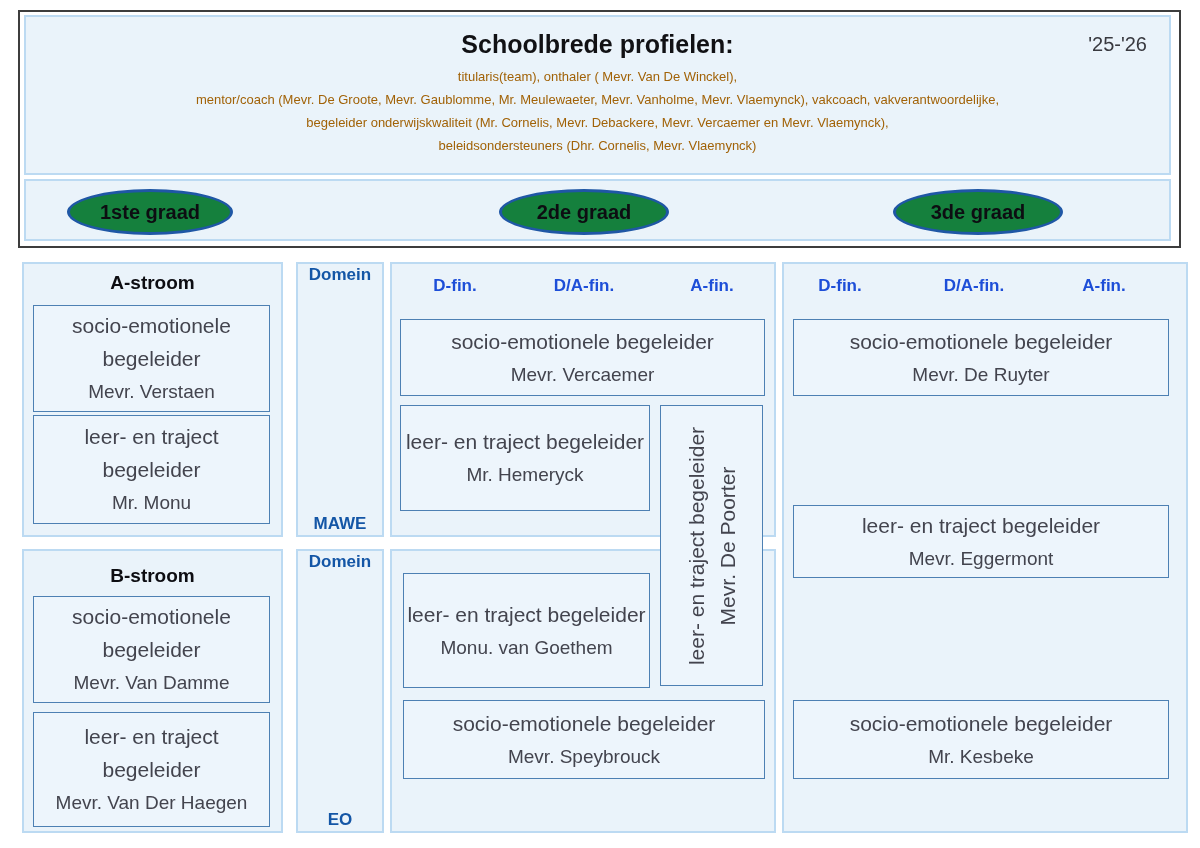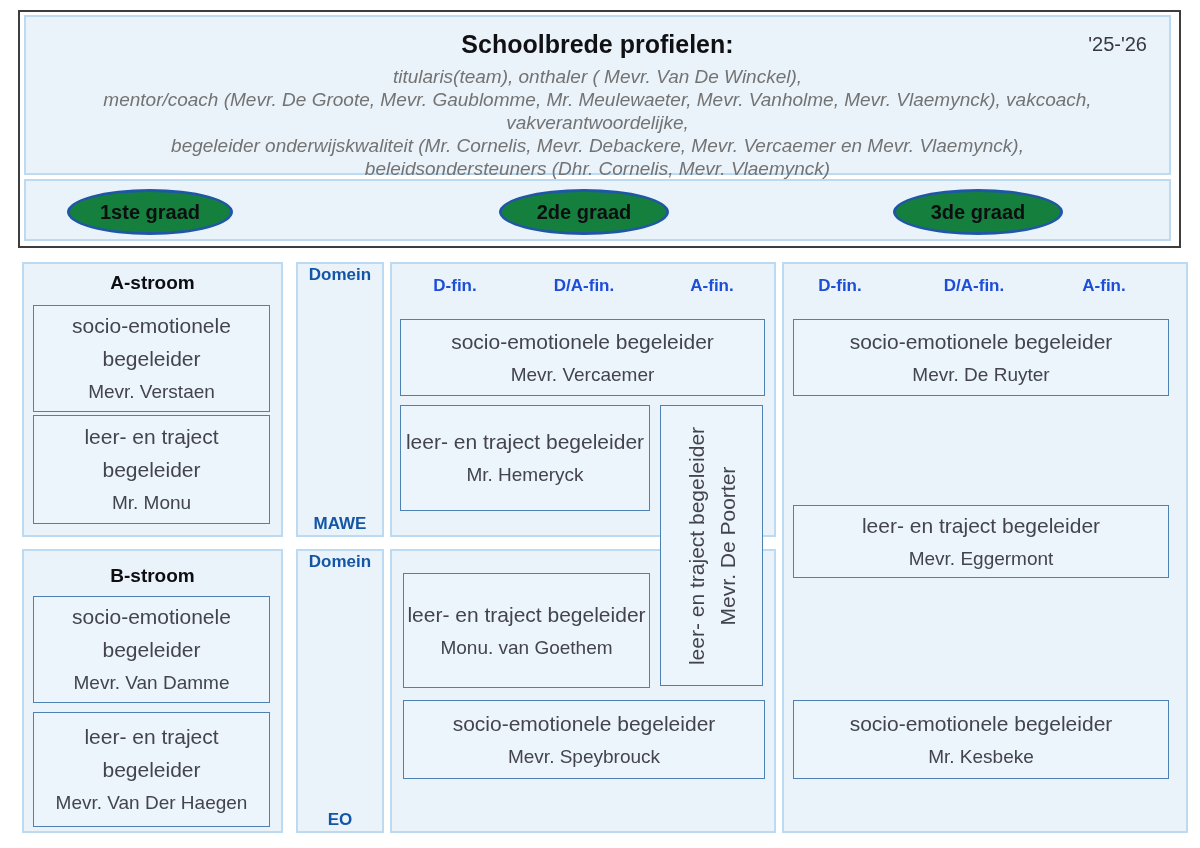--- a/index.html
+++ b/index.html
@@ -6,21 +6,21 @@
   .page{position:relative;width:1200px;height:848px;background:#ffffff;
         font-family:"Liberation Sans",sans-serif;overflow:hidden;}
 
   
   .header-outer{position:absolute;left:18px;top:10px;width:1159px;height:234px;
                 border:2px solid #3d3d3d;background:#ffffff;}
   .panel{background:#eaf3fa;border:2px solid #bcdaf2;box-sizing:border-box;position:absolute;}
   .title-panel{left:4px;top:3px;width:1147px;height:160px;text-align:center;}
   .main-title{margin-top:13px;font-size:25px;font-weight:bold;color:#111114;}
   .subs{margin-top:6px;}
-  .sub{font-size:19px;line-height:23px;color:#737373;font-style:italic;}
+  .sub{font-size:13px;line-height:23px;color:#a16207;}
   .year{position:absolute;right:22px;top:16px;font-size:20px;color:#38393f;}
   .ovals-panel{left:4px;top:167px;width:1147px;height:62px;}
   .oval{position:absolute;top:8px;height:46px;border:3px solid #1f57a5;border-radius:50%;
         background:#15803d;display:flex;align-items:center;justify-content:center;
         box-sizing:border-box;}
   .oval span{font-size:20px;font-weight:bold;color:#0d0d12;}
 
   
   .stream-title{margin-top:8px;text-align:center;font-size:19px;font-weight:bold;color:#0d0d12;}
   .ibox{position:absolute;box-sizing:border-box;background:#edf5fc;border:1.5px solid #4d80b3;

